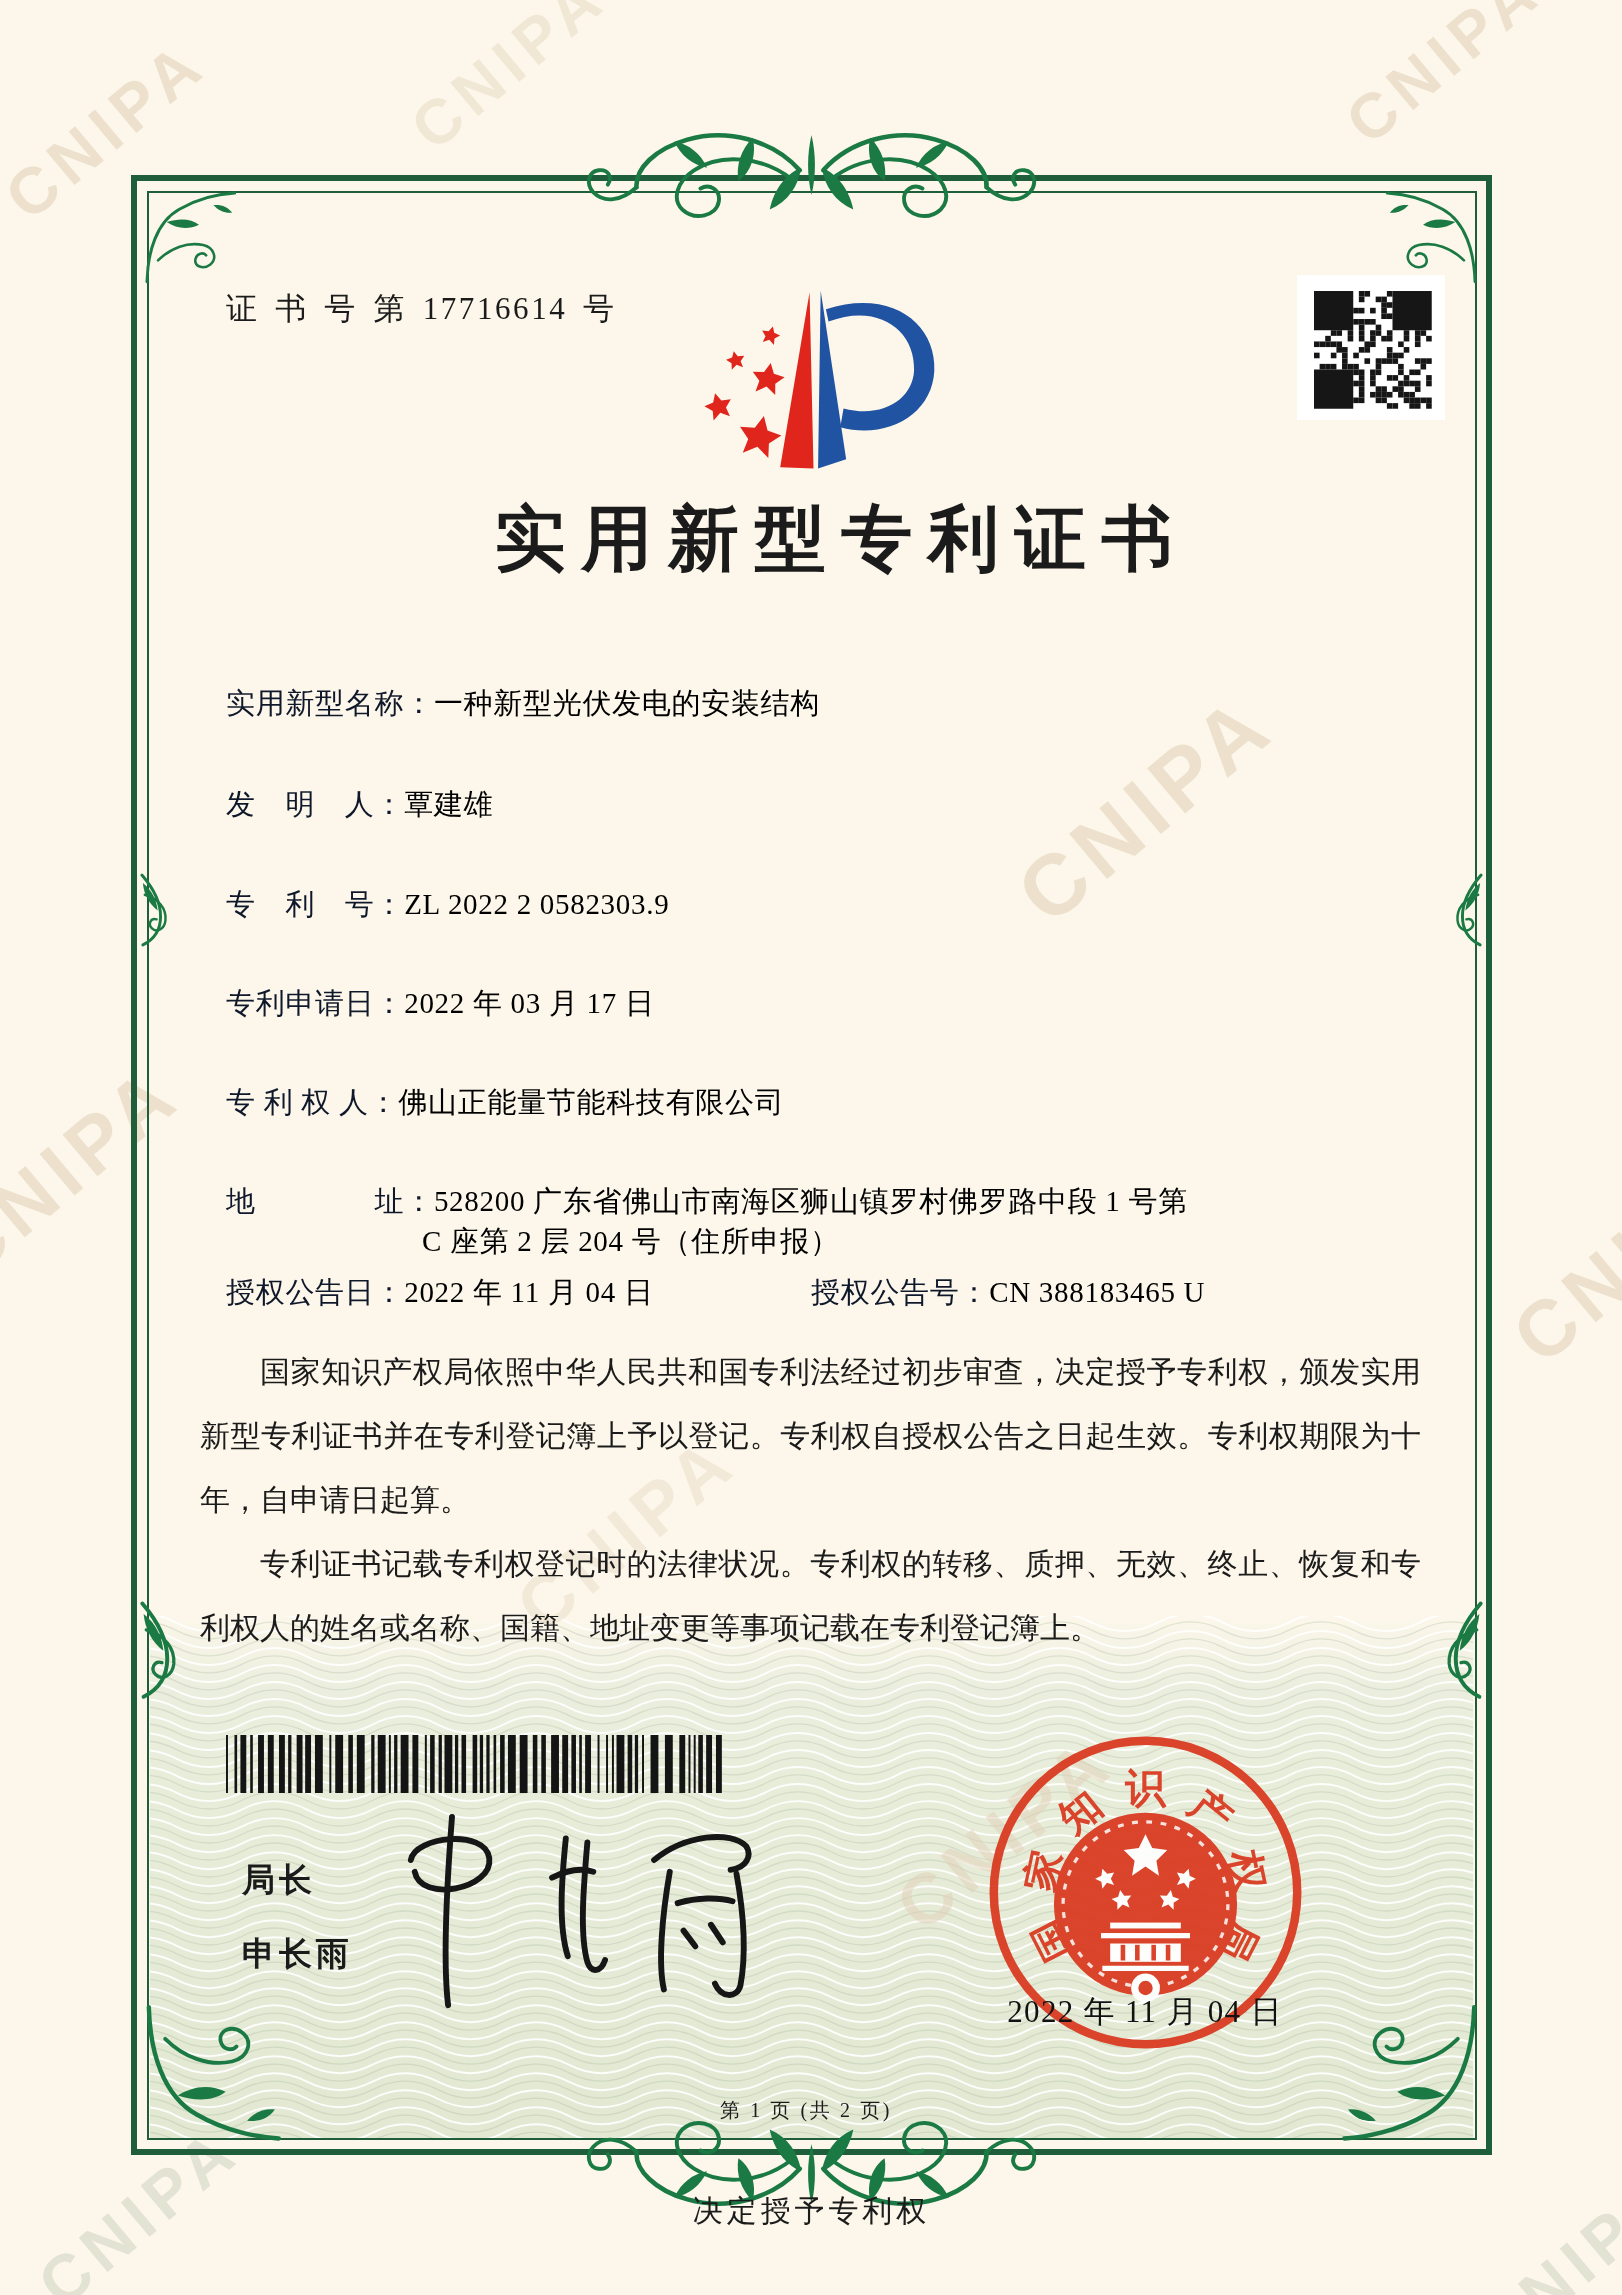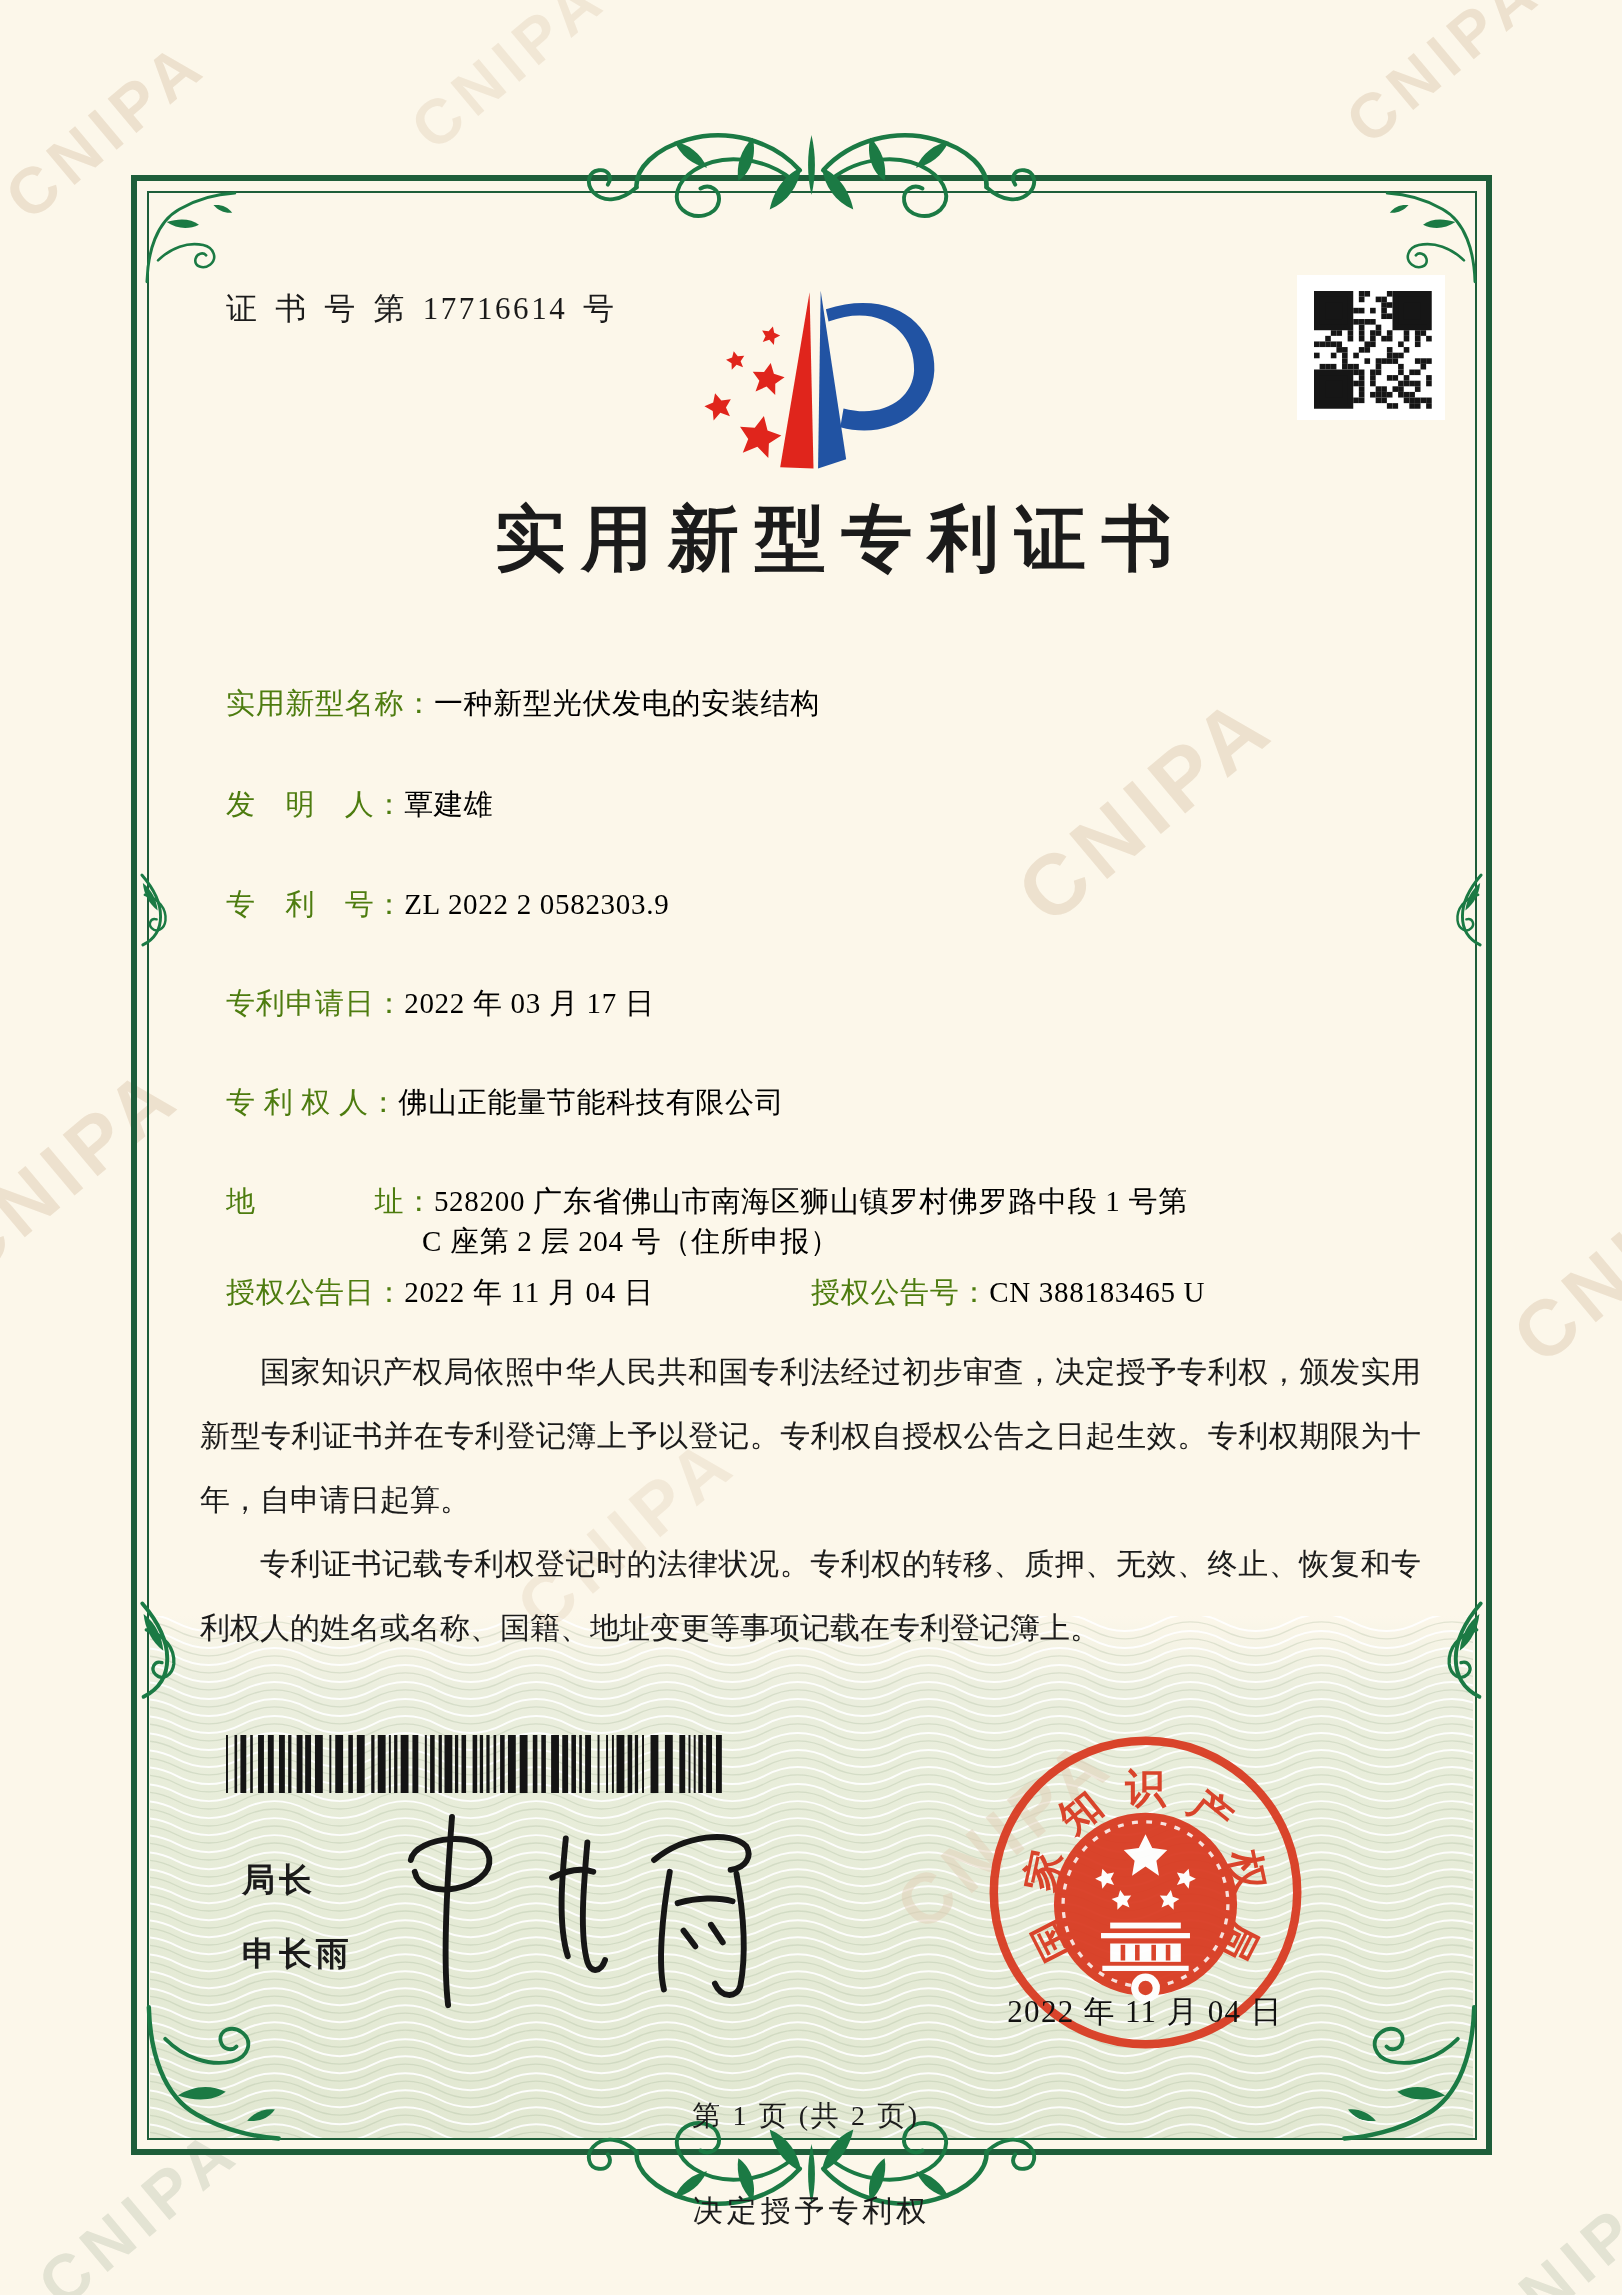--- a/index.html
+++ b/index.html
@@ -45,21 +45,21 @@
   .qr-box{position:absolute;left:1297px;top:275px;width:148px;height:145px;background:#ffffff;z-index:5;}
   .qr-box svg{position:absolute;left:17px;top:15.7px;}
   .title{
     position:absolute;left:0;right:0;top:492px;z-index:5;
     text-align:center;font-size:71px;font-weight:bold;letter-spacing:15.7px;
     text-indent:15.7px;
     padding-left:44px;
   }
   
   .row{position:absolute;left:226px;font-size:29px;letter-spacing:0.7px;z-index:5;white-space:nowrap;}
-  .row .lab{color:#4d7c0f;}
+  .row .lab{color:#0f172a;}
   .row .val{color:#000000;}
   
   .bodytext{
     position:absolute;left:200px;top:1340px;width:1221px;z-index:5;
     font-size:30px;line-height:64px;text-align:justify;
   }
   .bodytext p{margin:0;text-indent:60px;}
   
   .barcode{position:absolute;left:226px;top:1735px;width:505px;height:58px;z-index:5;}
   .barcode rect{fill:#141414;}
@@ -74,21 +74,21 @@
   .seal text{
     font-family:"Liberation Serif","DejaVu Serif",serif;
     font-weight:bold;font-size:62px;fill:#d93a21;
   }
   .seal-date{
     position:absolute;left:978px;top:1991px;width:334px;z-index:6;
     text-align:center;font-size:31px;letter-spacing:1.3px;color:#111;white-space:nowrap;
   }
   .page-info{
     position:absolute;left:0;right:11px;top:2097px;z-index:6;
-    text-align:center;font-size:28px;letter-spacing:2.6px;
+    text-align:center;font-size:20px;letter-spacing:2.6px;
   }
   .cont-note{
     position:absolute;left:0;right:0;top:2191px;z-index:6;
     text-align:center;font-size:30px;letter-spacing:3.9px;
   }
   .qr-cells rect{fill:#161616;}
 </style>
 </head>
 <body>
 

